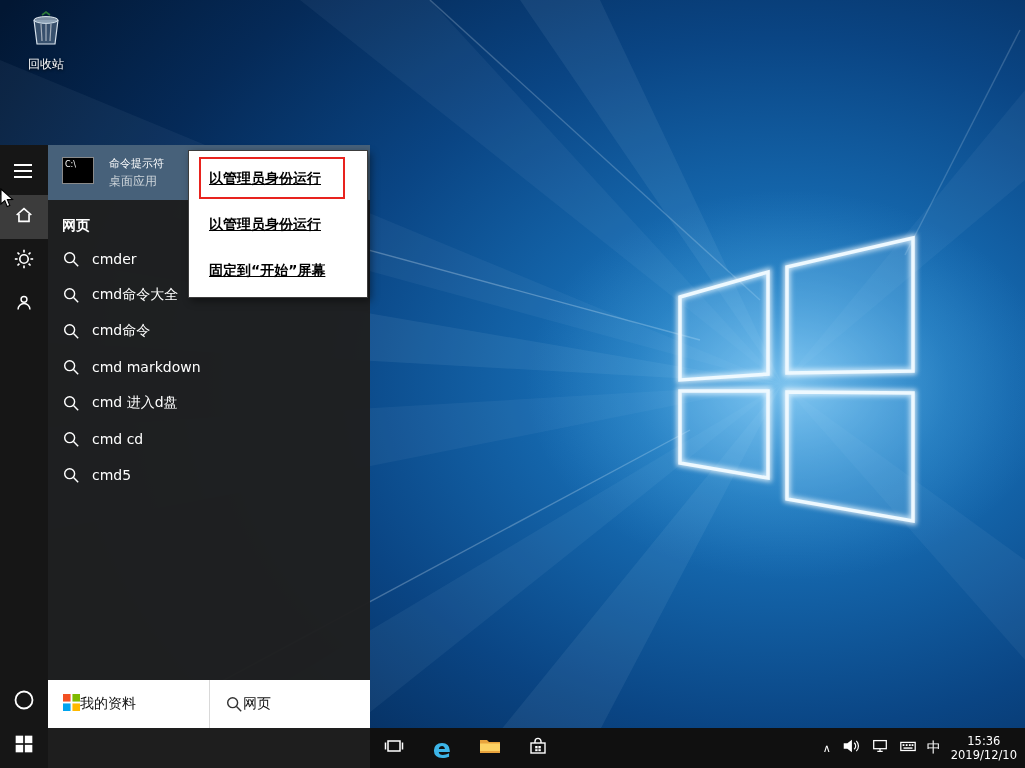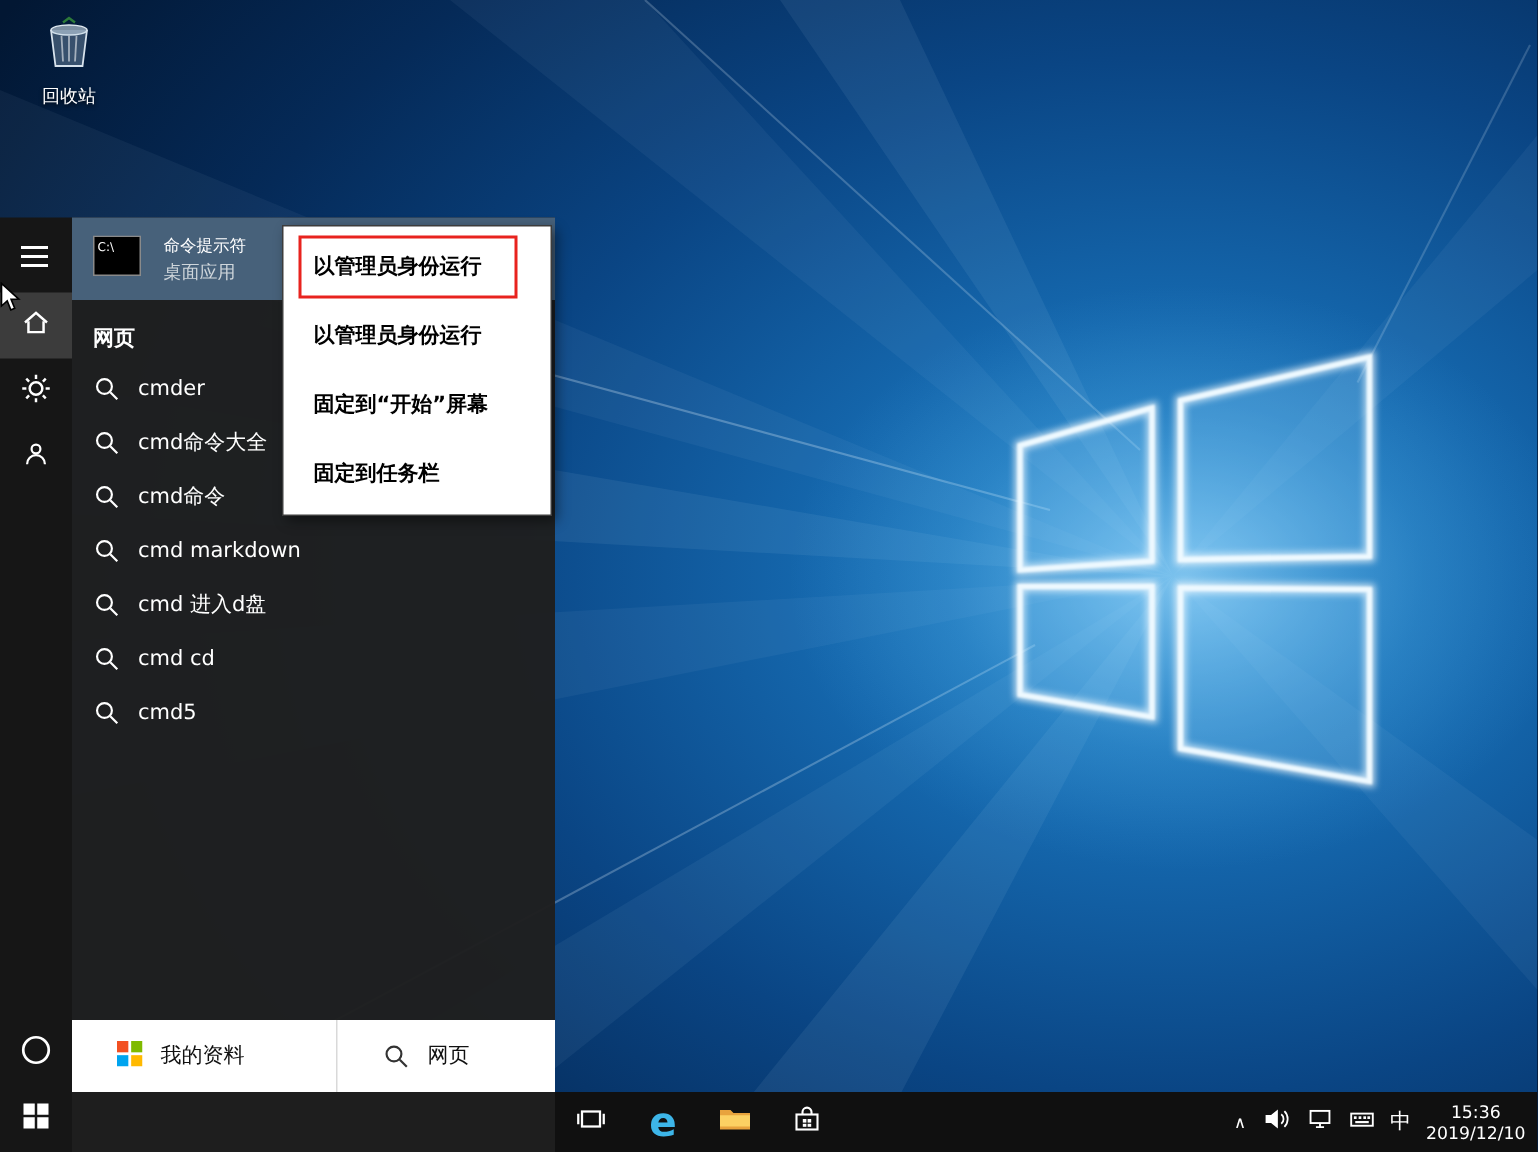--- a/index.html
+++ b/index.html
@@ -35,31 +35,31 @@
   .top-result{height:55px;background:#47617a;display:flex;align-items:center;padding-left:14px;gap:15px;}
   .top-result .tr-title{font-size:11px;color:#fff;}
   .top-result .tr-sub{font-size:12px;color:#cfd6db;margin-top:2px;}
 
   .section-label{font-size:14px;font-weight:bold;color:#fff;margin:17px 0 6px 14px;}
 
   .suggestion{height:36px;display:flex;align-items:center;padding-left:14px;gap:12px;font-size:14px;color:#fff;}
   .suggestion .mag{color:#fff;flex:none;display:flex;}
 
   .footer{position:absolute;left:0;right:0;bottom:40px;height:48px;background:#ffffff;display:flex;color:#111;}
-  .footer-cell{display:flex;align-items:center;gap:12px;padding-left:30px;font-size:14px;}
+  .footer-cell{display:flex;align-items:center;padding-left:15px;font-size:14px;}
   .footer-cell.left{width:146px;flex:none;border-right:1px solid #d9d9d9;}
   .footer-cell.right{flex:1;}
   .footer .mag{color:#333;display:flex;}
 
   .search-row{position:absolute;left:0;right:0;bottom:0;height:40px;background:#0d0d0d;display:flex;align-items:center;padding-left:10px;font-size:13px;color:#fff;}
   .composing{border-bottom:1px solid #fff;padding-bottom:1px;letter-spacing:.5px;}
 
   
   .context-menu{position:absolute;left:188px;top:150px;width:180px;background:#fff;border:1px solid #3c3c3c;box-sizing:border-box;z-index:40;padding:4px 0;box-shadow:3px 3px 8px rgba(0,0,0,.45);}
-  .menu-item{height:46px;line-height:46px;padding-left:20px;font-size:14px;font-weight:bold;color:#000;white-space:nowrap;}
+  .menu-item{height:46px;line-height:46px;padding-left:20px;font-size:14px;font-weight:bold;color:#000;white-space:nowrap;text-decoration:underline;}
   .annotation{position:absolute;left:10px;top:6px;width:146px;height:42px;border:2px solid #e8231e;box-sizing:border-box;pointer-events:none;}
 
   .cursor{position:absolute;left:0px;top:188px;z-index:50;}
 </style>
 </head>
 <body>
 
 <svg class="wallpaper" viewBox="0 0 1025 768" preserveAspectRatio="none">
   <defs>
     <radialGradient id="bg" cx="0.76" cy="0.50" r="0.9">
@@ -373,19 +373,18 @@
     </div>
 
 
   </div>
 </div>
 
 <div class="context-menu">
   <div class="menu-item">以管理员身份运行</div>
   <div class="menu-item">以管理员身份运行</div>
   <div class="menu-item">固定到“开始”屏幕</div>
-  <div class="menu-item">固定到任务栏</div>
   <div class="annotation"></div>
 </div>
 
 <svg class="cursor" width="15" height="21" viewBox="0 0 15 21">
   <path d="M1,1 L1,16 L4.8,12.6 L7.2,18.6 L9.8,17.5 L7.4,11.6 L12.5,11.4 Z" fill="#fff" stroke="#000" stroke-width="1.1"></path>
 </svg>
 
 </body></html>

